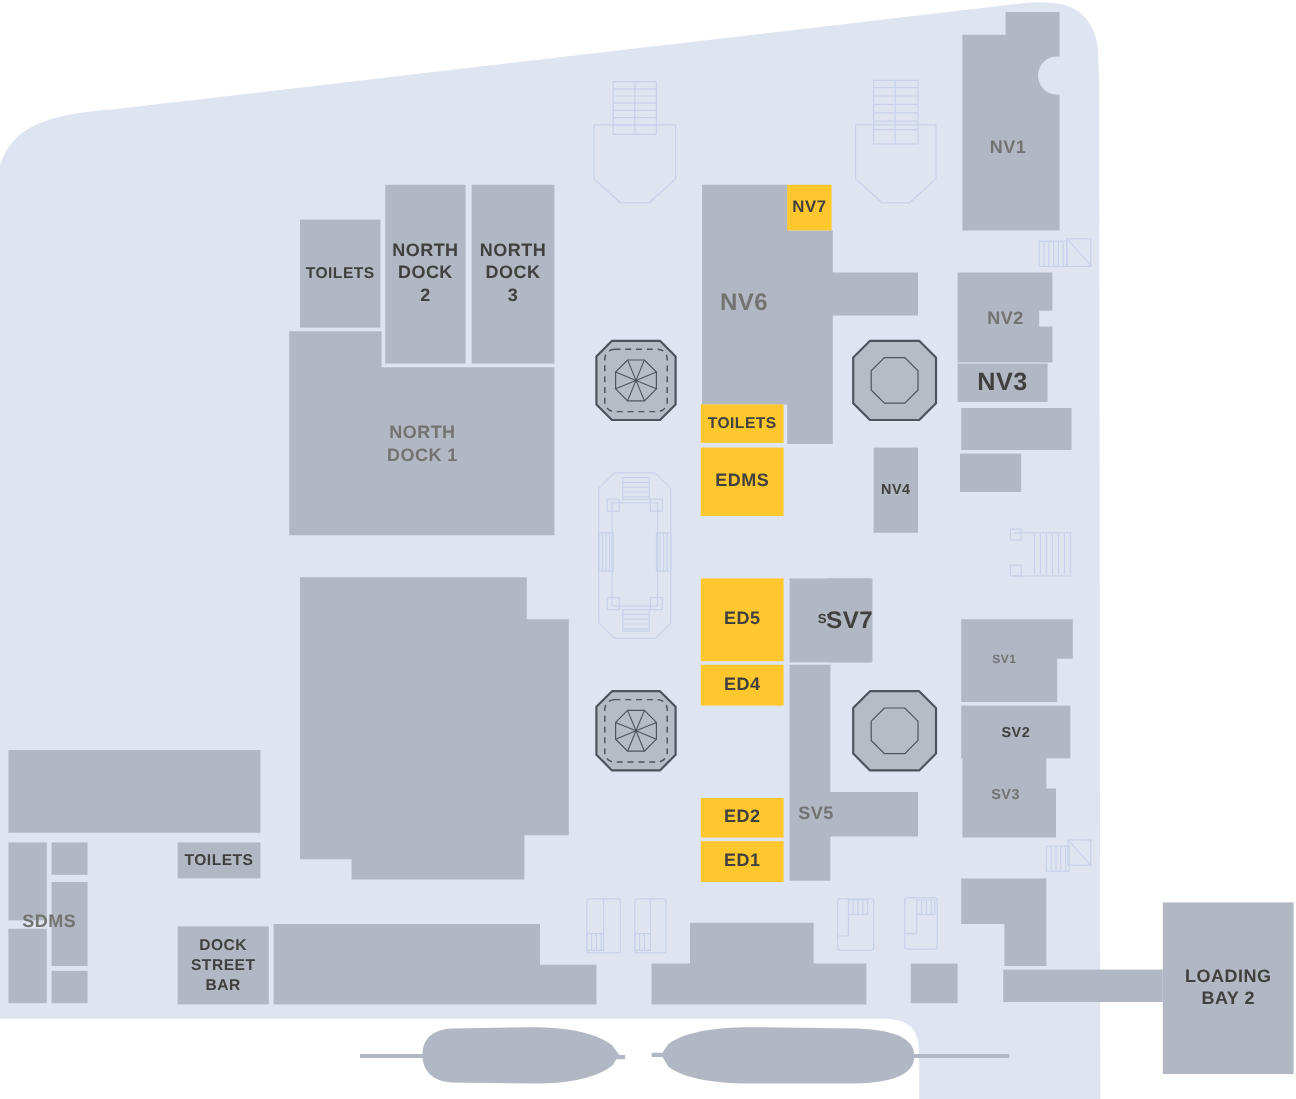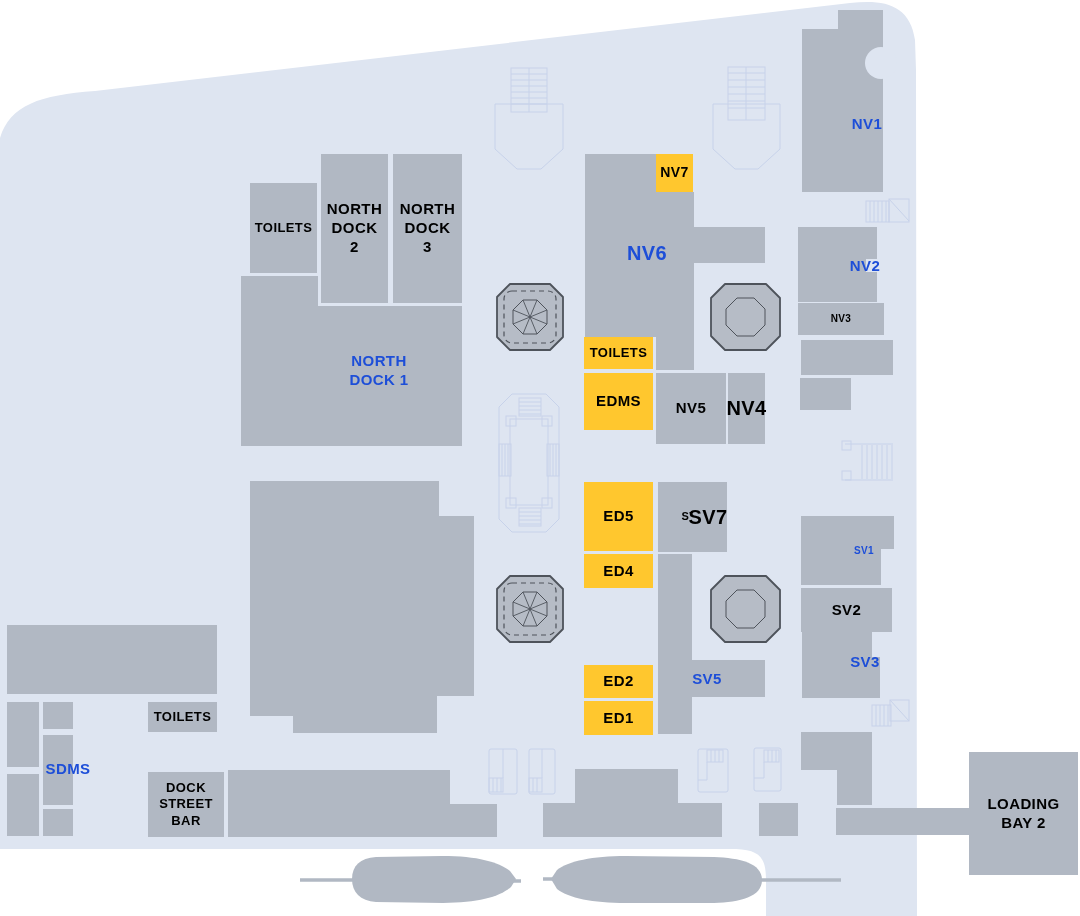--- a/index.html
+++ b/index.html
@@ -1,25 +1,25 @@
 <!DOCTYPE html>
 <html><head>
 <meta charset="utf-8">
 <style>
   html,body{margin:0;padding:0;background:#ffffff;}
   .map{position:relative;width:1080px;height:916px;background:#ffffff;overflow:hidden;
        font-family:"Liberation Sans","DejaVu Sans",sans-serif;}
   .map svg{position:absolute;left:0;top:0;z-index:0;}
   .room{position:absolute;z-index:2;display:flex;align-items:center;justify-content:center;
-        text-align:center;font-weight:700;color:#000000;letter-spacing:.4px;line-height:1.25;}
+        text-align:center;font-weight:700;color:#404040;letter-spacing:.4px;line-height:1.25;}
   .room span{white-space:pre-line;}
   .room.gray{background:#b1b8c3;}
   .room.yellow{background:#ffc72e;}
   .flabel{position:absolute;z-index:3;transform:translate(-50%,-50%);font-weight:700;
-          color:#1d4ed8;letter-spacing:.4px;text-align:center;white-space:pre-line;line-height:1.25;margin-left:27px;}
+          color:#737373;letter-spacing:.4px;text-align:center;white-space:pre-line;line-height:1.25;}
 </style>
 </head>
 <body>
 
 <div class="map">
 
 <svg width="1080" height="916" viewBox="0 0 1080 916">
 
   <path d="M 0,138 C 10,105 40,95 95,91 L 850,3 C 885,-1 910,5 915,40 L 916,70 L 917,916 L 766,916
            L 766,880 C 766,858 760,850 736,849 L 0,849 Z" fill="#dee5f1"></path>
@@ -170,72 +170,69 @@
 2</span>
     </div>
 <div class="room gray" style="left:393px;top:154px;width:69px;height:149px;font-size:15px">
       <span>NORTH
 DOCK
 3</span>
     </div>
 <div class="room yellow" style="left:656px;top:154px;width:37px;height:38px;font-size:14px">
       <span>NV7</span>
     </div>
-<div class="room gray" style="left:798px;top:303px;width:86px;height:32px;font-size:10px">
+<div class="room gray" style="left:798px;top:303px;width:75px;height:32px;font-size:21px">
       <span>NV3</span>
     </div>
 <div class="room yellow" style="left:584px;top:337px;width:69px;height:32px;font-size:13px">
       <span>TOILETS</span>
     </div>
 <div class="room yellow" style="left:584px;top:373px;width:69px;height:57px;font-size:15px">
       <span>EDMS</span>
     </div>
-<div class="room gray" style="left:656px;top:373px;width:70px;height:71px;font-size:15px">
-      <span>NV5</span>
-    </div>
-<div class="room gray" style="left:728px;top:373px;width:37px;height:71px;font-size:20px">
+<div class="room gray" style="left:728px;top:373px;width:37px;height:71px;font-size:12px">
       <span>NV4</span>
     </div>
 <div class="room yellow" style="left:584px;top:482px;width:69px;height:69px;font-size:15px">
       <span>ED5</span>
     </div>
 <div class="room gray" style="left:658px;top:482px;width:69px;height:70px;font-size:11px">
       <span>SV6</span>
     </div>
 <div class="room gray" style="left:691px;top:482px;width:34px;height:70px;font-size:20px">
       <span>SV7</span>
     </div>
 <div class="room yellow" style="left:584px;top:554px;width:69px;height:34px;font-size:15px">
       <span>ED4</span>
     </div>
 <div class="room yellow" style="left:584px;top:665px;width:69px;height:33px;font-size:15px">
       <span>ED2</span>
     </div>
 <div class="room yellow" style="left:584px;top:701px;width:69px;height:34px;font-size:15px">
       <span>ED1</span>
     </div>
-<div class="room gray" style="left:801px;top:588px;width:91px;height:44px;font-size:15px">
+<div class="room gray" style="left:801px;top:588px;width:91px;height:44px;font-size:12px">
       <span>SV2</span>
     </div>
 <div class="room gray" style="left:148px;top:702px;width:69px;height:30px;font-size:13px">
       <span>TOILETS</span>
     </div>
 <div class="room gray" style="left:148px;top:772px;width:76px;height:65px;font-size:13px">
       <span>DOCK
 STREET
 BAR</span>
     </div>
-<div class="room gray" style="left:969px;top:752px;width:109px;height:123px;font-size:15px">
+<div class="room gray" style="left:969px;top:752px;width:109px;height:143px;font-size:15px">
       <span>LOADING
 BAY 2</span>
     </div>
 
 <div class="flabel" style="left:840px;top:124px;font-size:15px">NV1</div>
 <div class="flabel" style="left:838px;top:266px;font-size:15px">NV2</div>
 <div class="flabel" style="left:620px;top:253px;font-size:20px">NV6</div>
 <div class="flabel" style="left:837px;top:551px;font-size:10px">SV1</div>
-<div class="flabel" style="left:838px;top:662px;font-size:15px">SV3</div>
+<div class="flabel" style="left:838px;top:662px;font-size:12px">SV3</div>
 <div class="flabel" style="left:680px;top:679px;font-size:15px">SV5</div>
 <div class="flabel" style="left:352px;top:371px;font-size:15px">NORTH
 DOCK 1</div>
 <div class="flabel" style="left:41px;top:769px;font-size:15px">SDMS</div>
 
 </div>
 
 </body></html>

